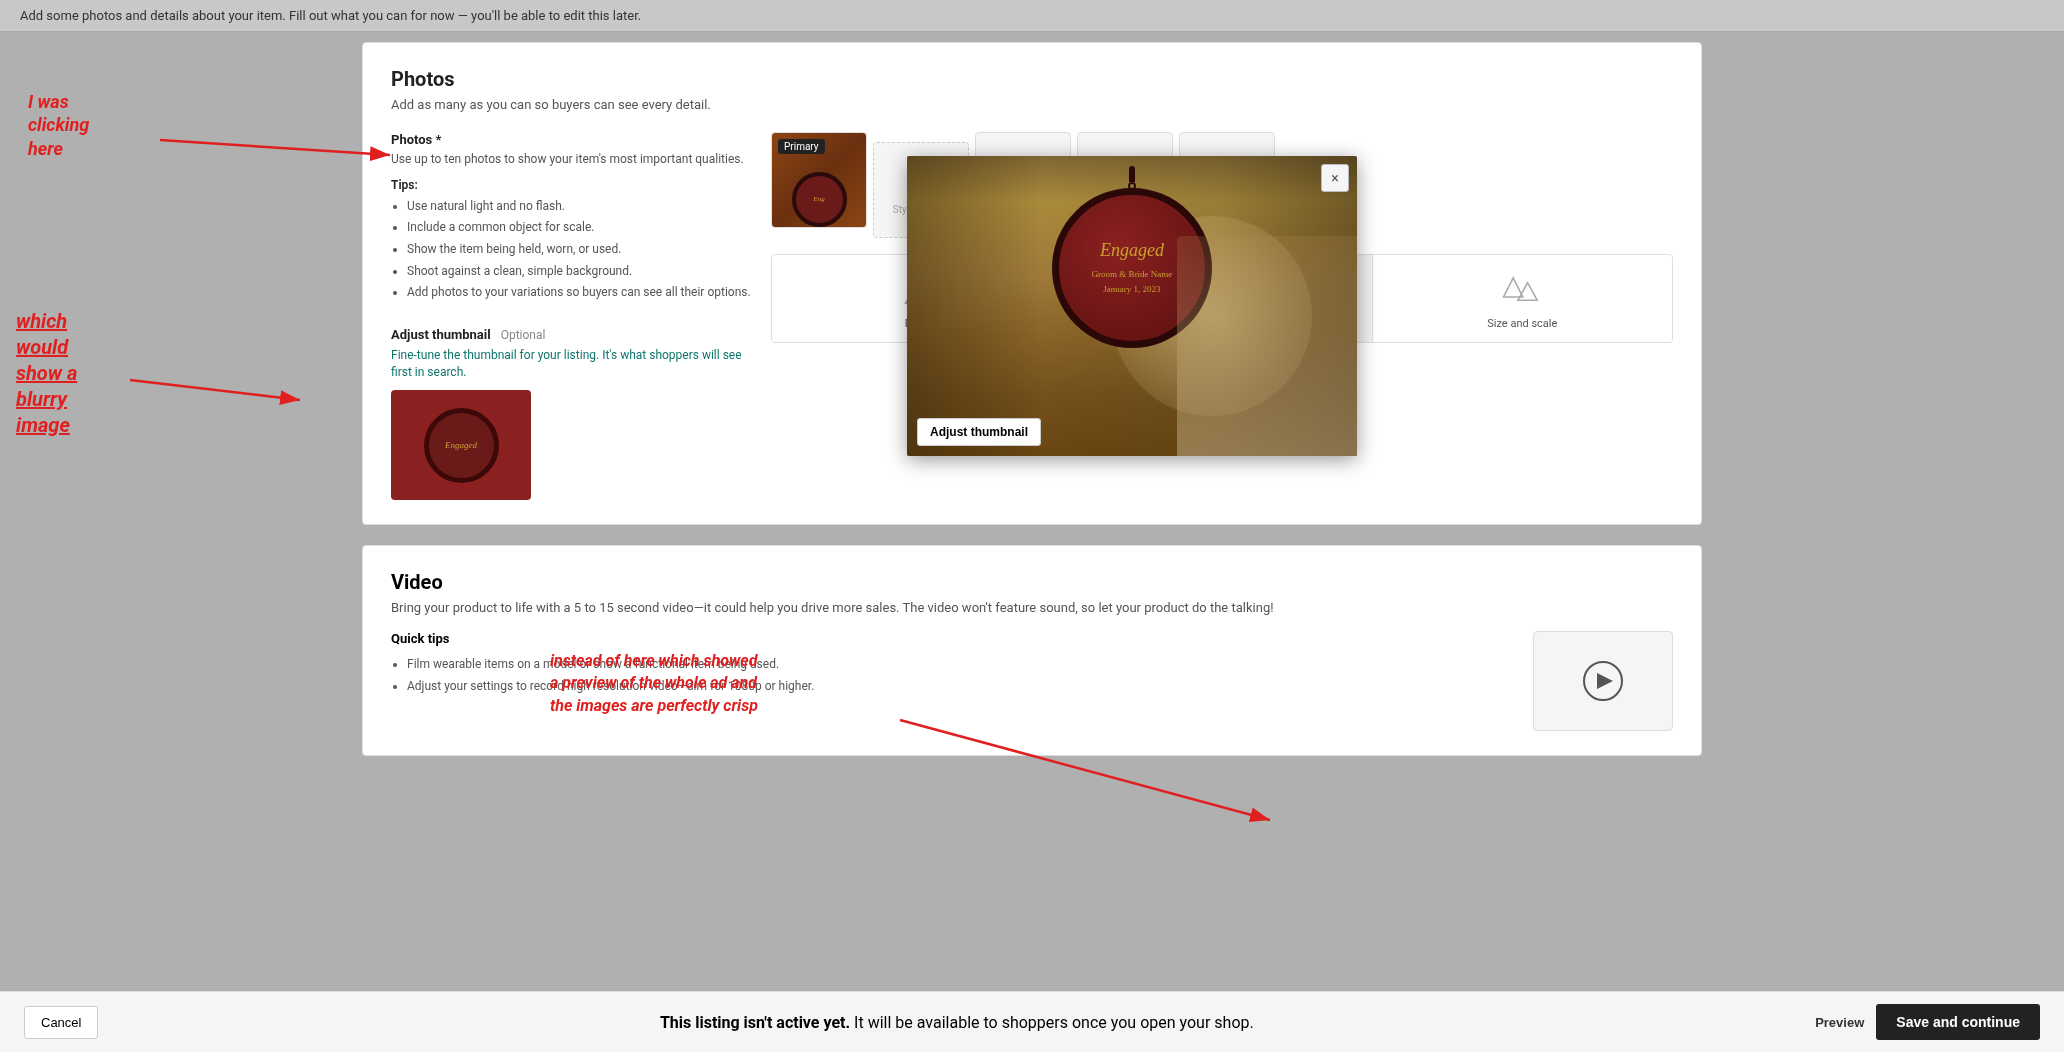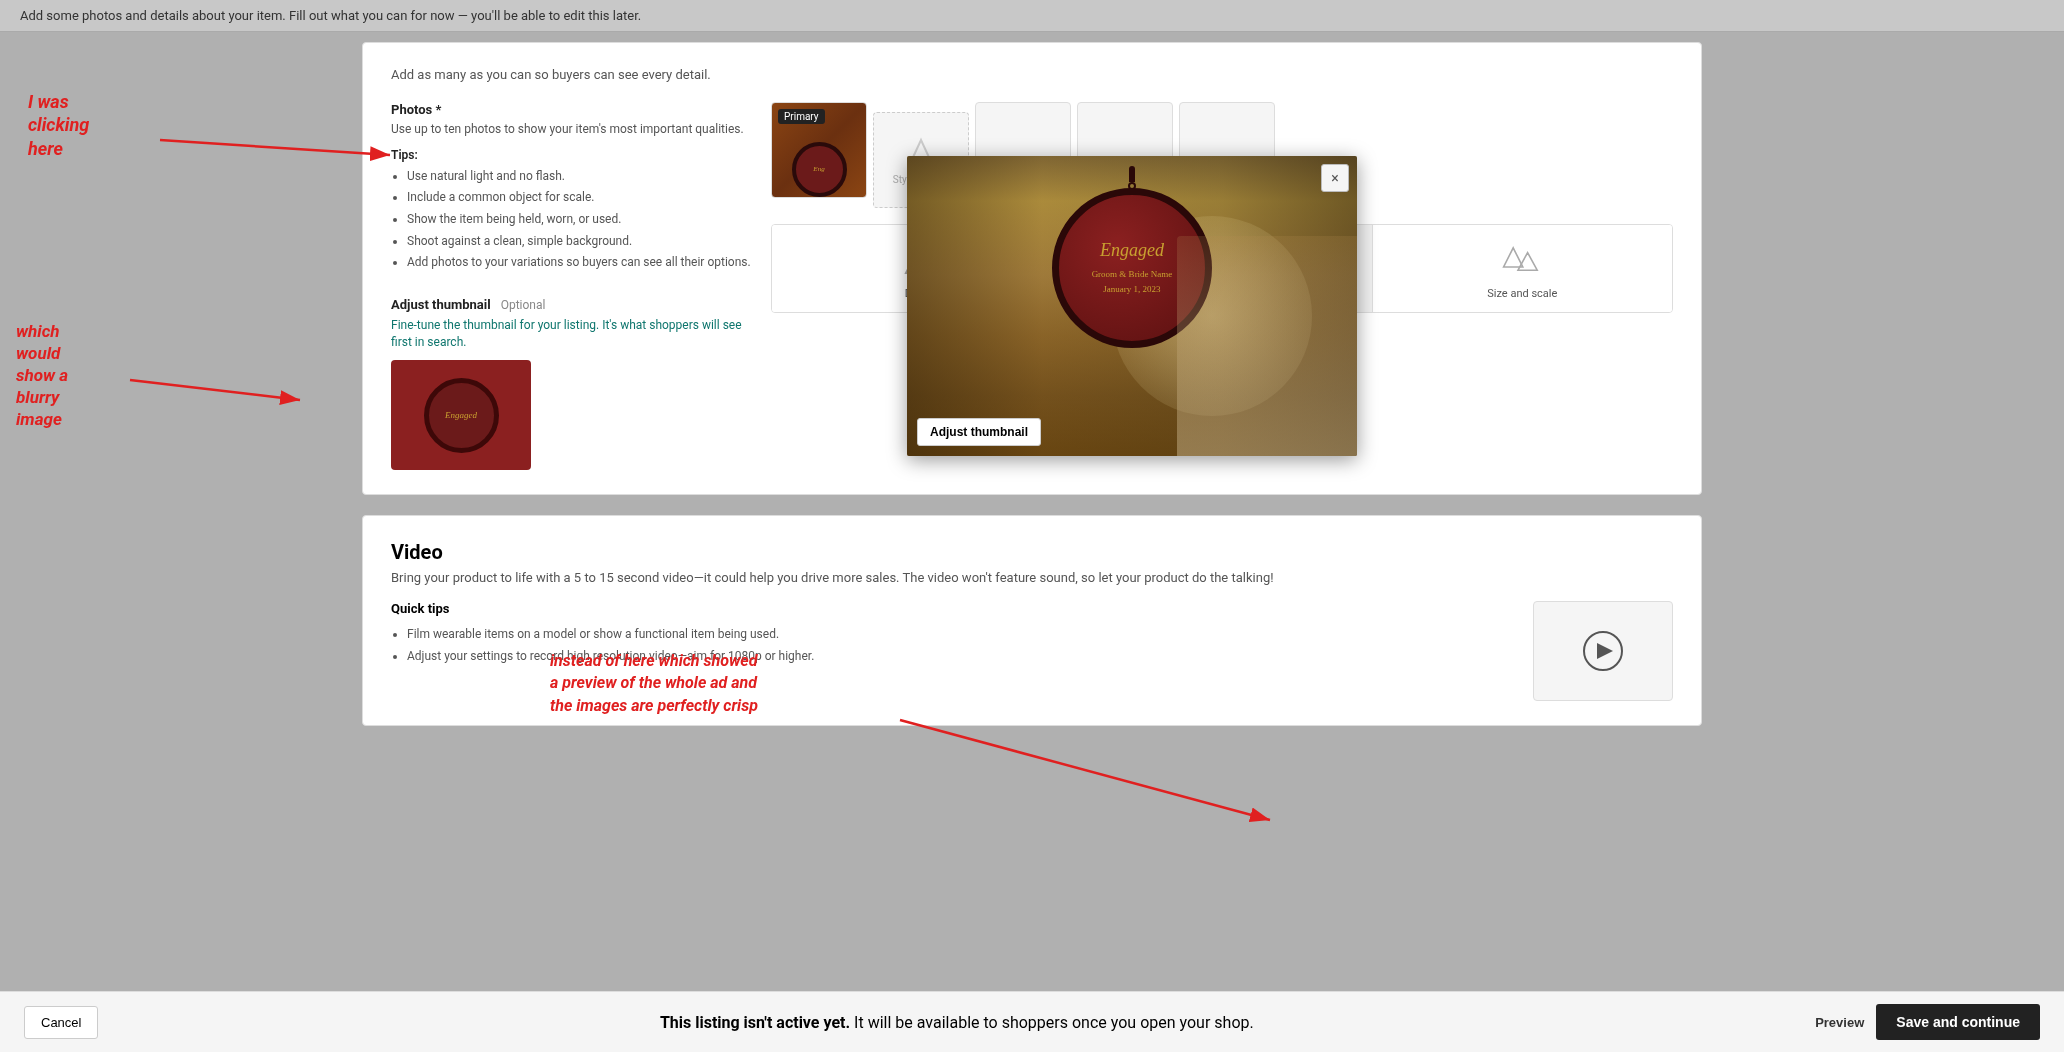--- a/index.html
+++ b/index.html
@@ -411,20 +411,21 @@
 </head>
 <body>
 
 <div class="top-bar">
   <span>Add some photos and details about your item. Fill out what you can for now — you'll be able to edit this later.</span>
 </div>
 
 <div class="main-content" style="padding-bottom: 80px;">
 
   <div class="section-card" style="position:relative;">
+    <div class="section-title">Photos</div>
     <div class="section-subtitle">Add as many as you can so buyers can see every detail.</div>
 
     <div class="photos-layout">
 
       <div class="photos-left">
         <div class="photos-label">Photos *</div>
         <div class="photos-desc">Use up to ten photos to show your item's most important qualities.</div>
         <div class="tips-label">Tips:</div>
         <ul class="tips-list">
           <li>Use natural light and no flash.</li>
@@ -560,21 +561,21 @@
 
 <svg class="arrow-svg" style="top:100px;left:160px;width:260px;height:80px;">
   <defs>
     <marker id="arrowhead1" markerWidth="8" markerHeight="6" refX="8" refY="3" orient="auto">
       <polygon points="0 0, 8 3, 0 6" fill="#e02020"></polygon>
     </marker>
   </defs>
   <line x1="0" y1="40" x2="230" y2="55" stroke="#e02020" stroke-width="2.5" marker-end="url(#arrowhead1)"></line>
 </svg>
 
-<div class="annotation" style="top:320px;left:16px;font-size:17px;max-width:120px;">
+<div class="annotation" style="top:308px;left:16px;font-size:20px;max-width:120px;text-decoration:underline;">
   which<br>would<br>show a<br>blurry<br>image
 </div>
 
 <svg class="arrow-svg" style="top:370px;left:130px;width:200px;height:60px;">
   <defs>
     <marker id="arrowhead2" markerWidth="8" markerHeight="6" refX="8" refY="3" orient="auto">
       <polygon points="0 0, 8 3, 0 6" fill="#e02020"></polygon>
     </marker>
   </defs>
   <line x1="0" y1="10" x2="170" y2="30" stroke="#e02020" stroke-width="2.5" marker-end="url(#arrowhead2)"></line>

